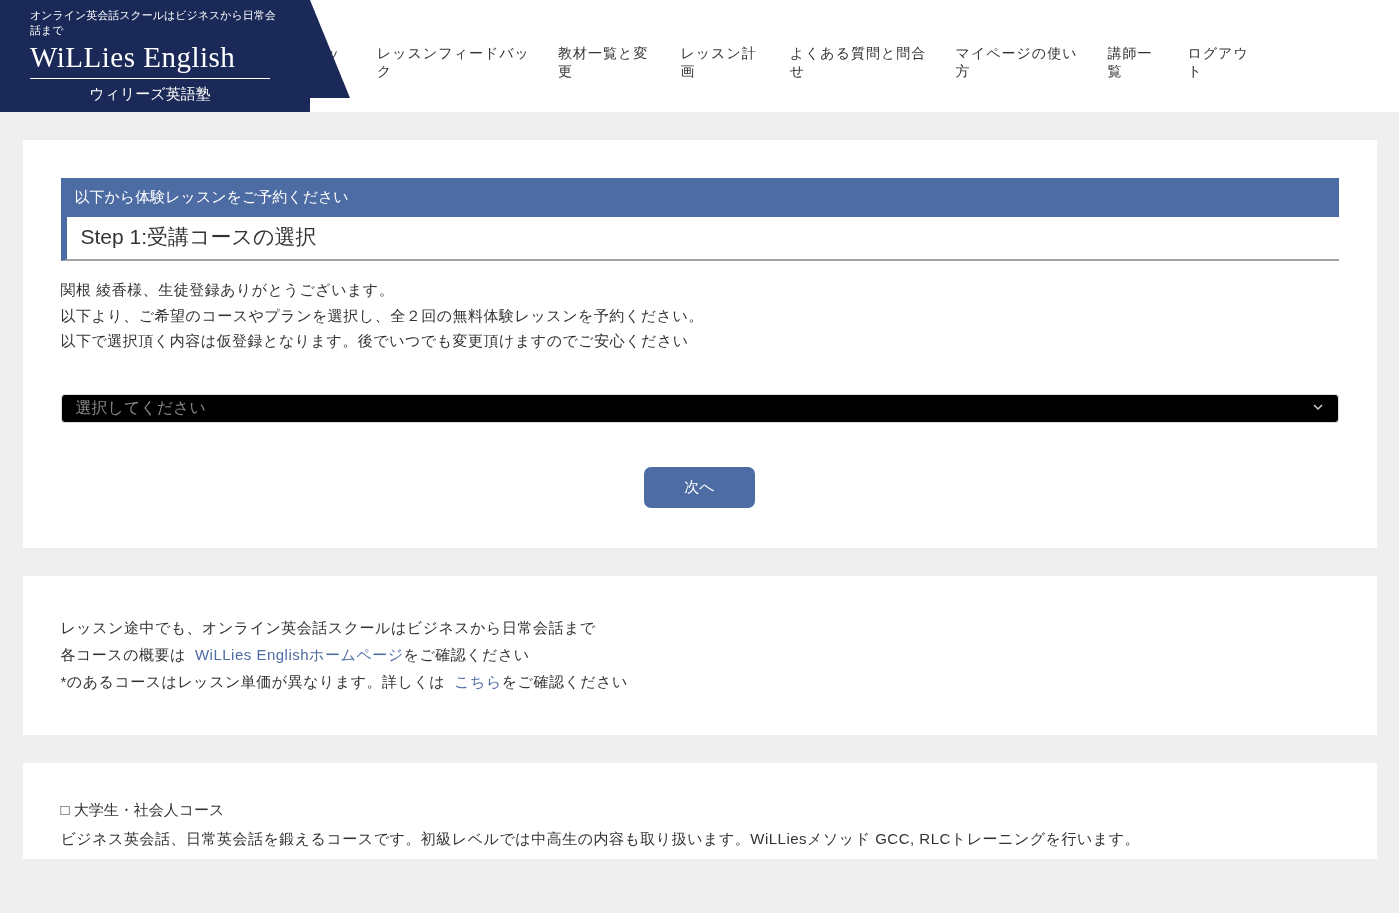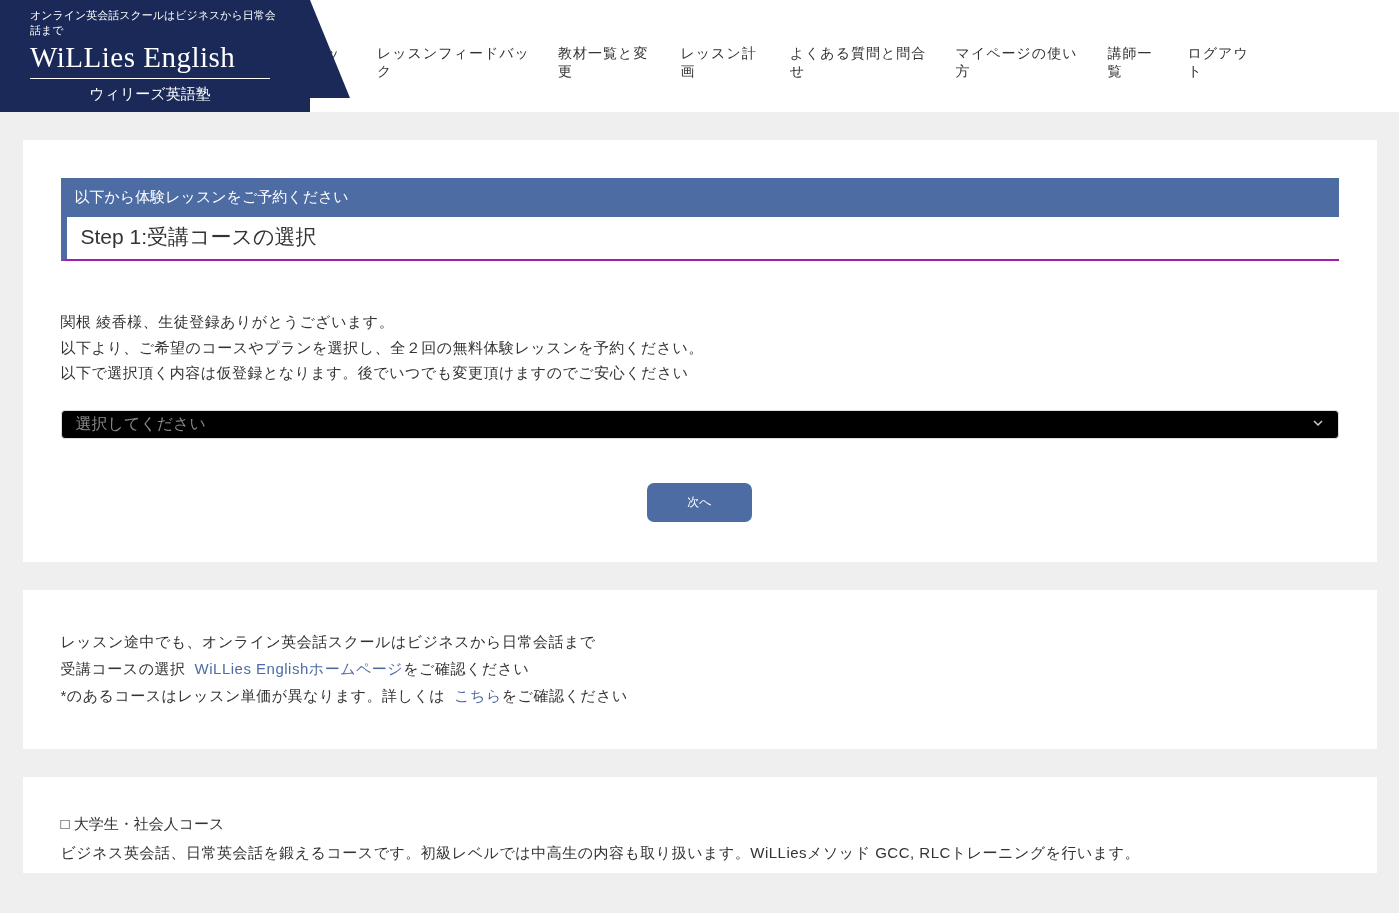--- a/index.html
+++ b/index.html
@@ -85,30 +85,30 @@
       margin-bottom: 28px;
     }
     .banner-bar {
       background: #4e6ca4;
       color: #fff;
       padding: 10px 14px;
       font-size: 15px;
     }
     .step-heading {
       border-left: 6px solid #4e6ca4;
-      border-bottom: 2px solid #a21caf;
+      border-bottom: 2px solid #a3a3a3;
       padding: 6px 14px 8px 14px;
       font-size: 21px;
       font-weight: 500;
-      margin-bottom: 48px;
+      margin-bottom: 16px;
     }
     .msg-block {
       font-size: 15px;
       line-height: 1.7;
-      margin-bottom: 24px;
+      margin-bottom: 40px;
       letter-spacing: 0.5px;
     }
     .select-wrap {
       position: relative;
       margin-bottom: 44px;
     }
     .select-box {
       width: 100%;
       border: 1px solid #ddd;
       border-radius: 4px;
@@ -127,21 +127,21 @@
     }
     .btn-row {
       text-align: center;
     }
     .next-btn {
       background: #4e6ca4;
       color: #fff;
       border: none;
       border-radius: 7px;
       padding: 11px 40px;
-      font-size: 12px;
+      font-size: 15px;
       cursor: pointer;
     }
     .info-block {
       font-size: 15px;
       line-height: 1.8;
       letter-spacing: 0.5px;
     }
     .info-block a {
       color: #4e6ca4;
       text-decoration: none;
@@ -205,21 +205,21 @@
     </div>
     <div class="btn-row">
       <button class="next-btn">次へ</button>
     </div>
   </div>
 
   <div class="card">
     <div class="info-block">
       <div>レッスン途中でも、オンライン英会話スクールはビジネスから日常会話まで</div>
       <div>
-        <span>受講コースの選択</span><a>WiLLies Englishホームページ</a><span>をご確認ください</span>
+        <span>各コースの概要は</span><a>WiLLies Englishホームページ</a><span>をご確認ください</span>
       </div>
       <div>
         <span>*のあるコースはレッスン単価が異なります。詳しくは</span><a>こちら</a><span>をご確認ください</span>
       </div>
     </div>
   </div>
 
   <div class="card card3">
     <div class="course-title">□ 大学生・社会人コース</div>
     <div class="course-desc">ビジネス英会話、日常英会話を鍛えるコースです。初級レベルでは中高生の内容も取り扱います。WiLLiesメソッド GCC, RLCトレーニングを行います。</div>

